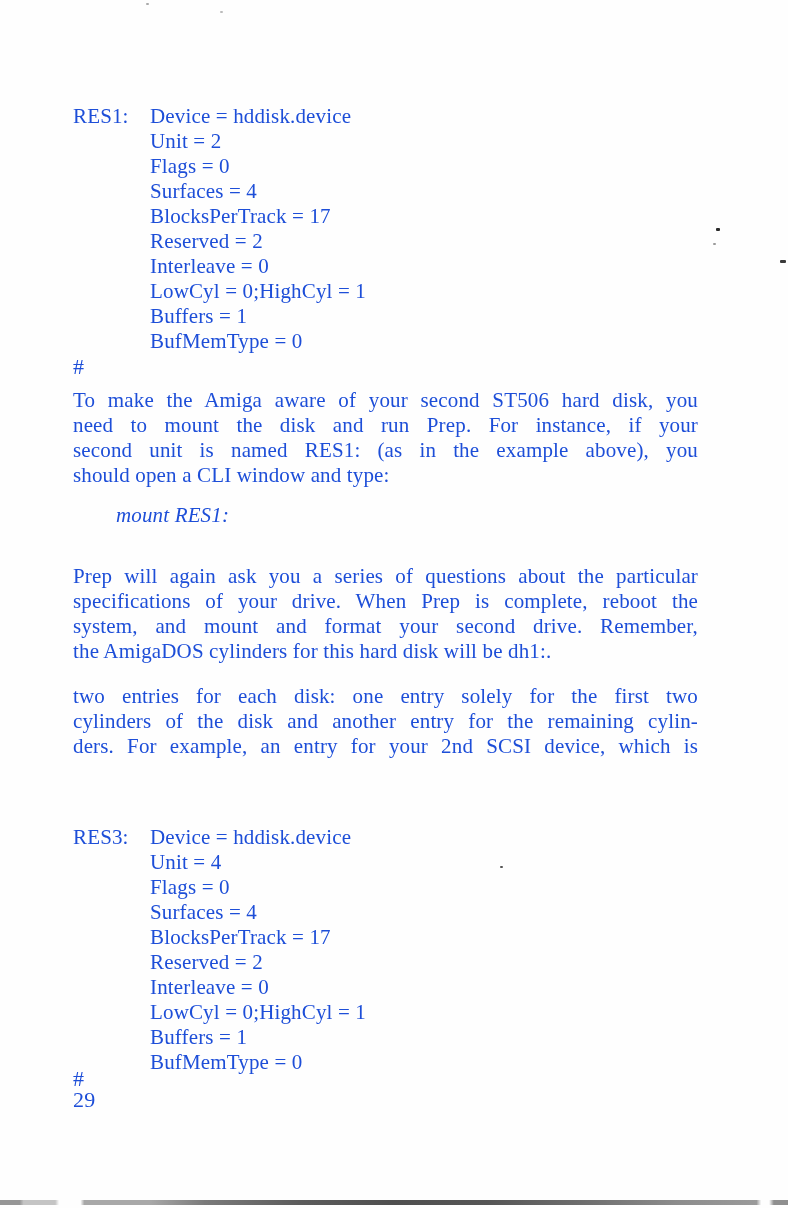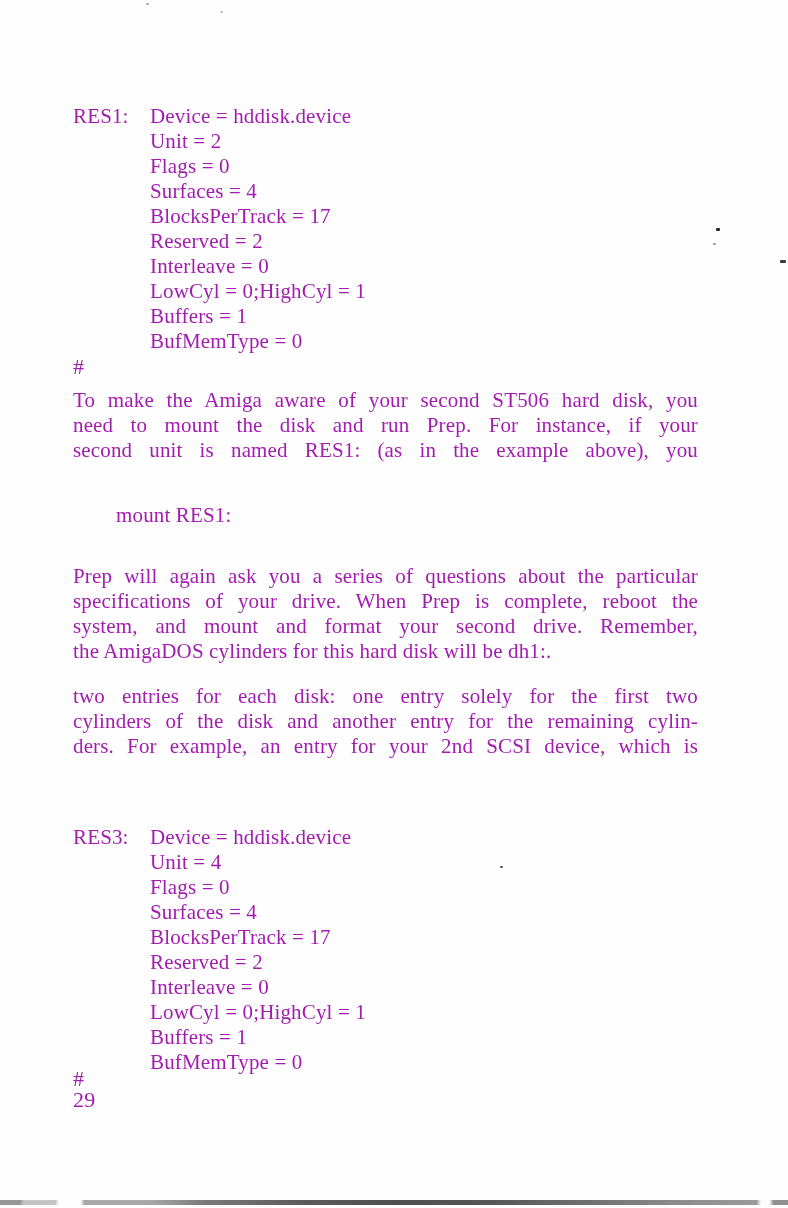--- a/index.html
+++ b/index.html
@@ -2,21 +2,21 @@
 <html><head>
 <meta charset="utf-8">
 <style>
   html, body { margin: 0; padding: 0; background: #ffffff; }
   .page {
     position: relative;
     width: 788px;
     height: 1208px;
     background: #fefefe;
     font-family: "Liberation Serif", serif;
-    color: #a21caf;
+    color: #1d4ed8;
     overflow: hidden;
     letter-spacing: 0.15px;
   }
   .abs { position: absolute; }
   .txt {
     font-size: 21px;
     line-height: 25px;
   }
   .code-label {
     left: 73px;
@@ -37,20 +37,21 @@
     text-align-last: justify;
   }
   .hash {
     left: 73px;
     font-size: 22px;
     line-height: 25px;
   }
   .cmd-lines {
     left: 116px;
     width: 400px;
+    font-style: italic;
   }
   .page-number {
     left: 73px;
     width: 600px;
     text-align: left;
     font-size: 22px;
     line-height: 25px;
   }
   .scan-bar {
     left: 0;
@@ -91,20 +92,21 @@
       <div>LowCyl = 0;HighCyl = 1</div>
       <div>Buffers = 1</div>
       <div>BufMemType = 0</div>
     </div>
   <div class="abs hash" style="top:354px">#</div>
 
   <div class="abs txt para" style="top:388px">
       <div class="jl">To make the Amiga aware of your second ST506 hard disk, you</div>
       <div class="jl">need to mount the disk and run Prep. For instance, if your</div>
       <div class="jl">second unit is named RES1: (as in the example above), you</div>
+      <div>should open a CLI window and type:</div>
     </div>
 
   <div class="abs txt cmd-lines" style="top:503px">
       <div>mount RES1:</div>
     </div>
 
   <div class="abs txt para" style="top:564px">
       <div class="jl">Prep will again ask you a series of questions about the particular</div>
       <div class="jl">specifications of your drive. When Prep is complete, reboot the</div>
       <div class="jl">system, and mount and format your second drive. Remember,</div>

